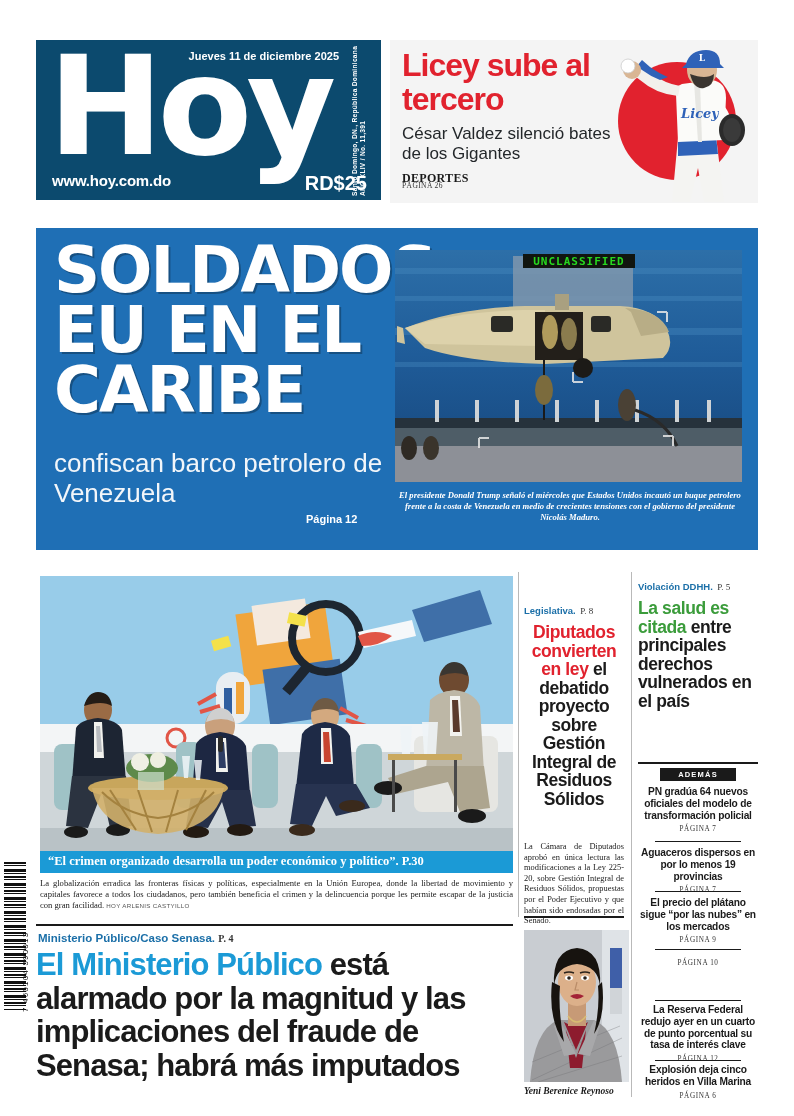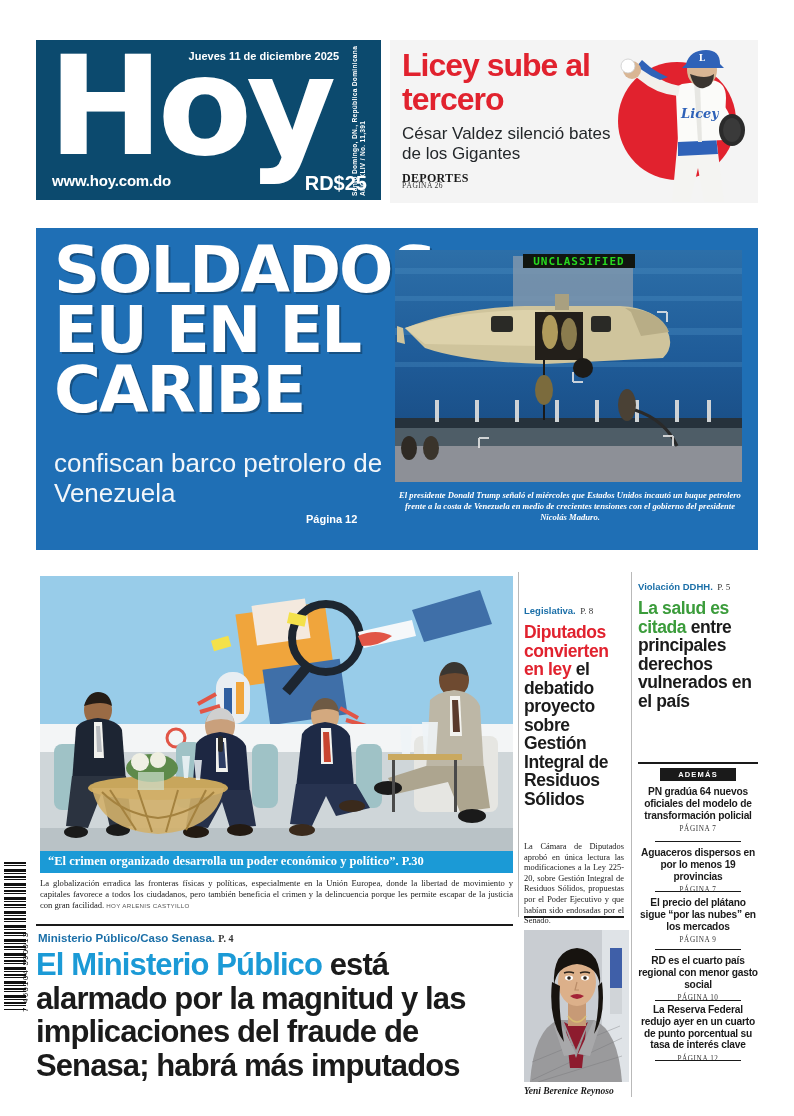--- a/index.html
+++ b/index.html
@@ -153,21 +153,21 @@
 
   .vrule { position:absolute; width:1px; background:#b9b9b9; }
   .hrule { position:absolute; height:1px; background:#1a1a1a; }
 
   
   .col2 { position:absolute; left:524px; top:600px; width:100px; }
   .kicker-blue { color:#1b6fa8; font-weight:800; font-size:9.5px; }
   .kicker-pg { color:#333; font-weight:400; font-size:9px; font-family:"Liberation Serif", serif; }
   .col2-head {
     margin-top:5px; font-weight:900; font-size:17.5px; line-height:18.5px;
-    color:#1b1b1b; letter-spacing:-0.4px;
+    color:#1b1b1b; letter-spacing:-0.4px;text-align:center;
   }
   .col2-head .hl { color:#e1222e; }
   .col2-body {
     position:absolute; left:0; top:242px; width:100px;
     font-family:"Liberation Serif", serif; font-size:8.4px; line-height:10.6px;
     color:#1a1a1a; text-align:justify;
   }
 
   
   .col3 { position:absolute; left:638px; top:576px; width:120px; }
@@ -527,31 +527,34 @@
   </div>
   <div class="brief-sep" style="top:891px;"></div>
 
   <div class="brief" style="top:897px;">
     <div class="brief-t">El precio del plátano sigue “por las nubes” en los mercados</div>
     <div class="brief-p">PÁGINA 9</div>
   </div>
   <div class="brief-sep" style="top:949px;"></div>
 
   <div class="brief" style="top:955px;">
-    <div class="brief-t">RD es el cuarto país regional con menor gasto social</div>
     <div class="brief-p">PÁGINA 10</div>
   </div>
   <div class="brief-sep" style="top:1000px;"></div>
 
   <div class="brief" style="top:1004px;">
     <div class="brief-t">La Reserva Federal redujo ayer en un cuarto de punto porcentual su tasa de interés clave</div>
     <div class="brief-p">PÁGINA 12</div>
   </div>
   <div class="brief-sep" style="top:1060px;"></div>
 
+  <div class="brief" style="top:1064px;">
+    <div class="brief-t">Explosión deja cinco heridos en Villa Marina</div>
+    <div class="brief-p">PÁGINA 6</div>
+  </div>
 
   <div class="bot-rule"></div>
   <div class="bot-kicker">
     <span>Ministerio Público/Caso Senasa.</span>
     <span class="pg">P. 4</span>
   </div>
   <div class="bot-head">
     <span class="hl">El Ministerio Público</span><span> está alarmado por la magnitud y las implicaciones del fraude de Senasa; habrá más imputados</span>
   </div>
 

